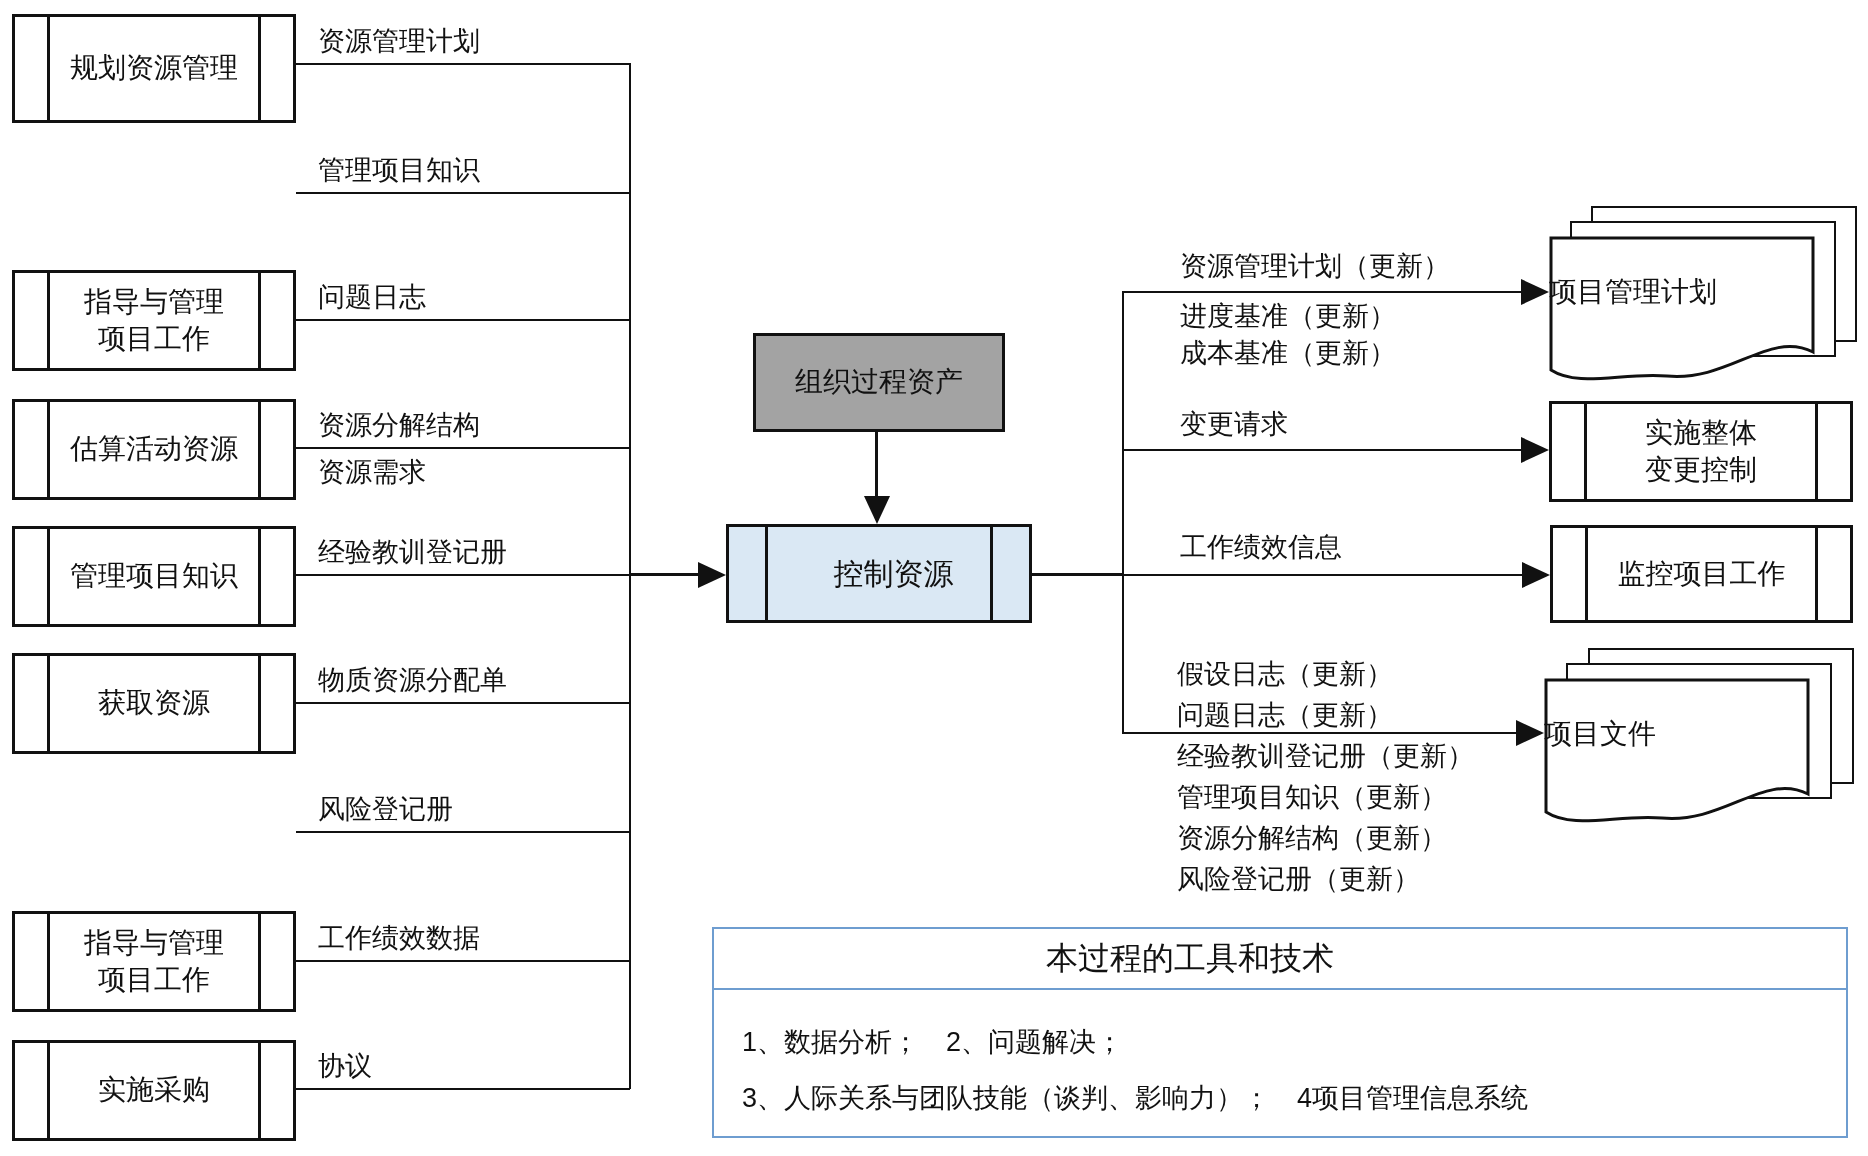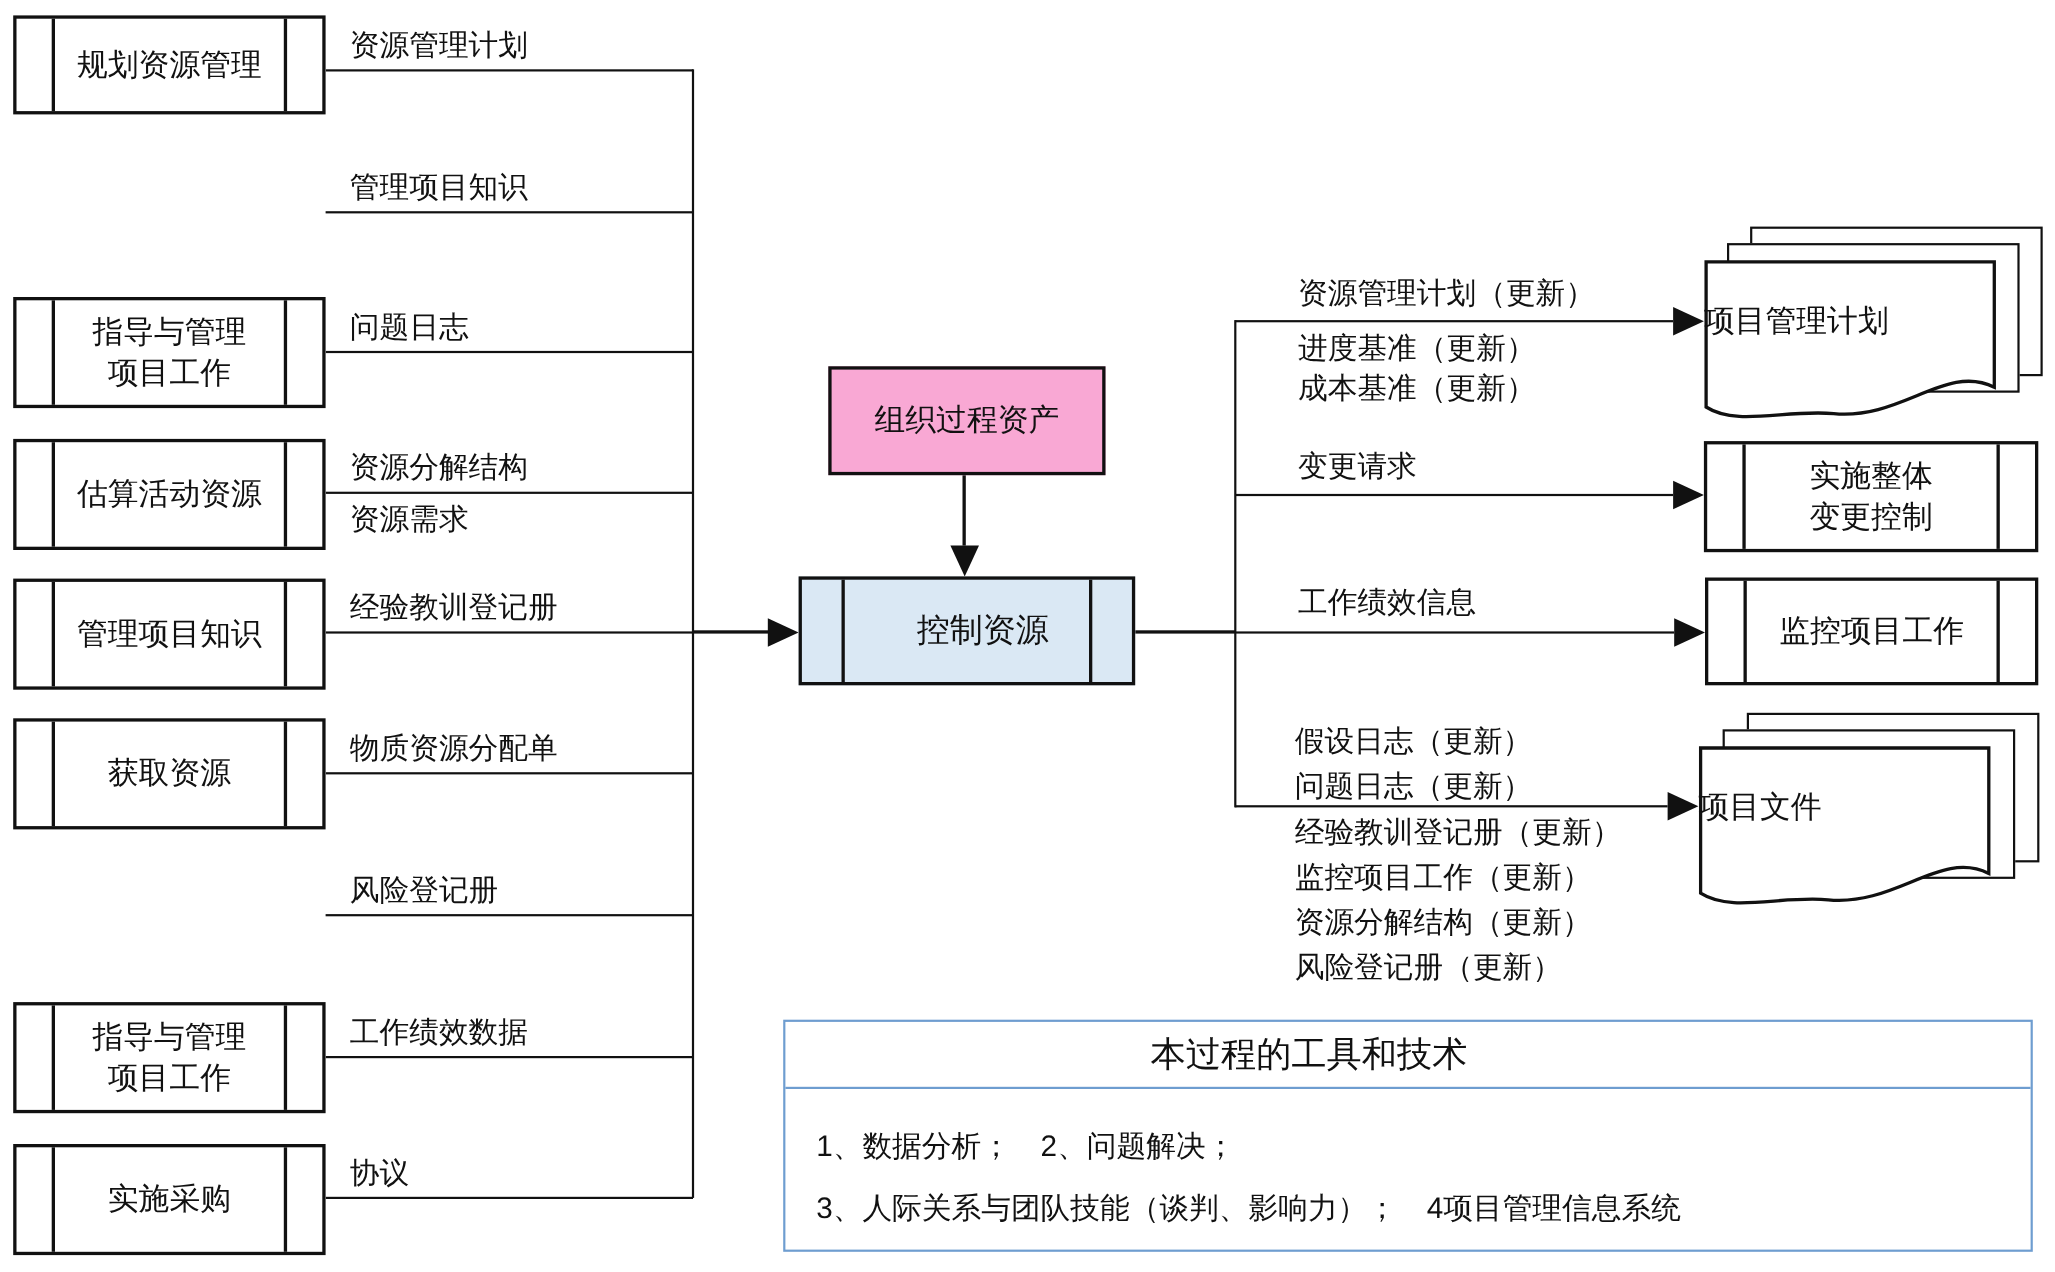--- a/index.html
+++ b/index.html
@@ -12,21 +12,21 @@
     position:absolute;box-sizing:border-box;border:3px solid #111;background:#fff;
     display:flex;align-items:center;justify-content:center;text-align:center;
     font-size:28px;line-height:1.32;white-space:pre-line;z-index:4;
   }
   .pbox.blue{background:var(--process-fill,#dae8f4);padding-left:29px;}
   .bar{position:absolute;top:0;bottom:0;width:0;border-left:3px solid #111;}
   .bar-l{left:32px;} .bar-r{right:32px;}
   .pbox.wide .bar-l{left:36px;} .pbox.wide .bar-r{right:36px;}
   
   .rbox{
-    position:absolute;box-sizing:border-box;border:3px solid #111;background:#f9a8d4;
+    position:absolute;box-sizing:border-box;border:3px solid #111;background:#a3a3a3;
     display:flex;align-items:center;justify-content:center;text-align:center;
     font-size:28px;line-height:1.32;z-index:4;
   }
   
   .hline{position:absolute;height:0;border-top:2px solid #111;z-index:2;}
   .hline.thick{border-top-width:3px;}
   .vline{position:absolute;width:0;border-left:2px solid #111;z-index:2;}
   .vline.thick{border-left-width:3px;}
   .ah-r{position:absolute;width:0;height:0;border-top:13px solid transparent;
         border-bottom:13px solid transparent;border-left:28px solid #111;z-index:3;}
@@ -50,21 +50,21 @@
     font-size:32px;transform:none;
   }
   .tools-title span{display:inline-block;transform:translateX(-90px);}
   .tools-line{position:absolute;left:28px;font-size:27px;white-space:pre;}
 </style>
 </head>
 <body>
 
 <div class="canvas">
 
-  <div class="pbox" style="left:12px;top:14px;width:284px;height:90px">
+  <div class="pbox" style="left:12px;top:14px;width:284px;height:109px">
     <span class="bar bar-l"></span>
     <span class="bar bar-r"></span>
     <span>规划资源管理</span>
   </div>
   <div class="pbox" style="left:12px;top:270px;width:284px;height:101px">
     <span class="bar bar-l"></span>
     <span class="bar bar-r"></span>
     <span>指导与管理
 项目工作</span>
   </div>
@@ -151,21 +151,21 @@
   <span class="lbl" style="left:1180px;top:300px">进度基准（更新）</span>
   <span class="lbl" style="left:1180px;top:337px">成本基准（更新）</span>
 
   <span class="lbl" style="left:1180px;top:408px">变更请求</span>
 
   <span class="lbl" style="left:1180px;top:531px">工作绩效信息</span>
 
   <span class="lbl" style="left:1177px;top:658px">假设日志（更新）</span>
   <span class="lbl" style="left:1177px;top:699px">问题日志（更新）</span>
   <span class="lbl" style="left:1177px;top:740px">经验教训登记册（更新）</span>
-  <span class="lbl" style="left:1177px;top:781px">监控项目工作（更新）</span>
+  <span class="lbl" style="left:1177px;top:781px">管理项目知识（更新）</span>
   <span class="lbl" style="left:1177px;top:822px">资源分解结构（更新）</span>
   <span class="lbl" style="left:1177px;top:863px">风险登记册（更新）</span>
 
   <div class="docpage" style="left:1591px;top:206px;width:266px;height:136px;z-index:1"></div>
   <div class="docpage" style="left:1570px;top:221px;width:266px;height:136px;z-index:2"></div>
   <svg class="docfront" style="left:1549px;top:236px" width="266" height="146" viewBox="0 0 266 146">
     <path d="M2,2 L264,2 L264,116 C 220,94 180,146 118,140 C 74,136 30,152 2,134 Z" fill="#ffffff" stroke="#111" stroke-width="3"></path>
   </svg>
   <span class="doclabel" style="left:1549px;top:273px;width:266px">项目管理计划</span>
 

